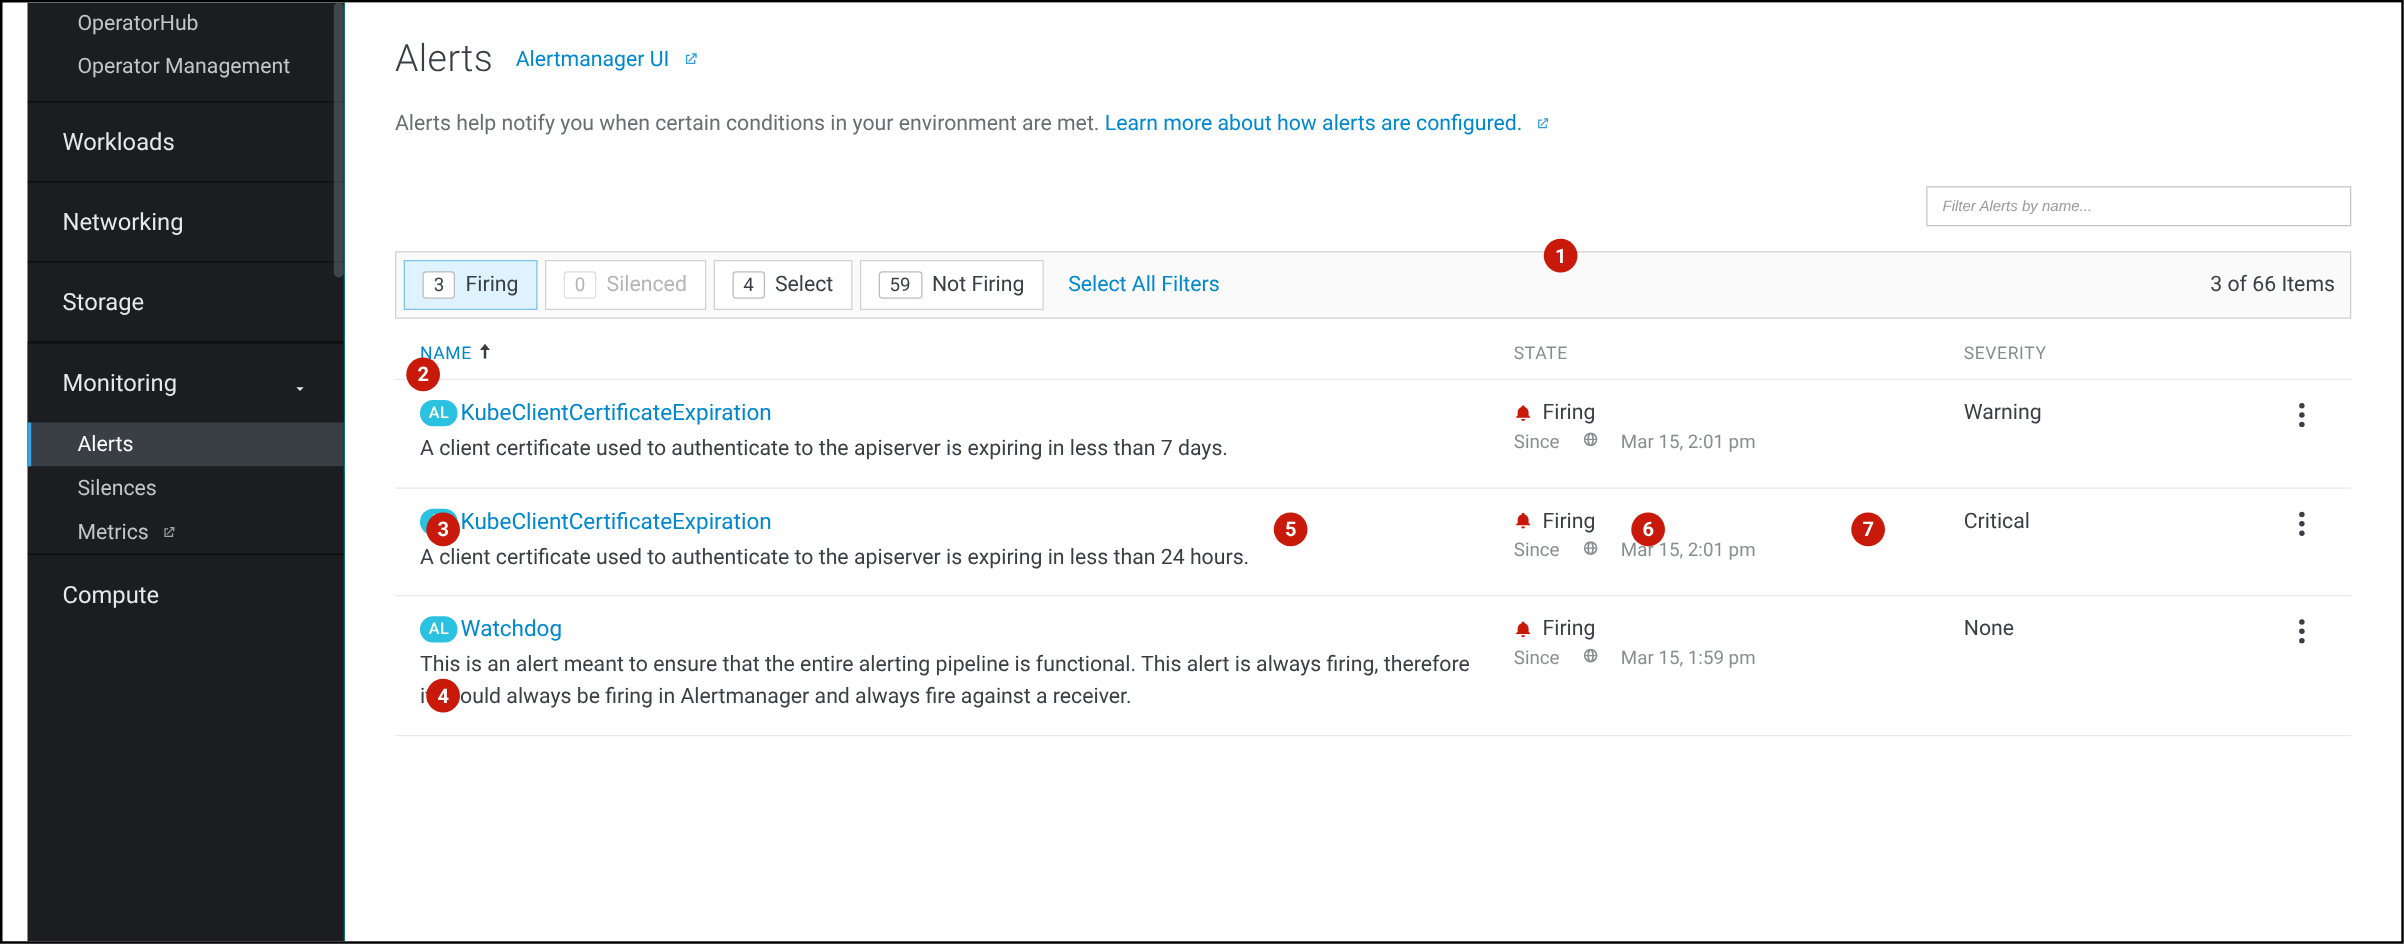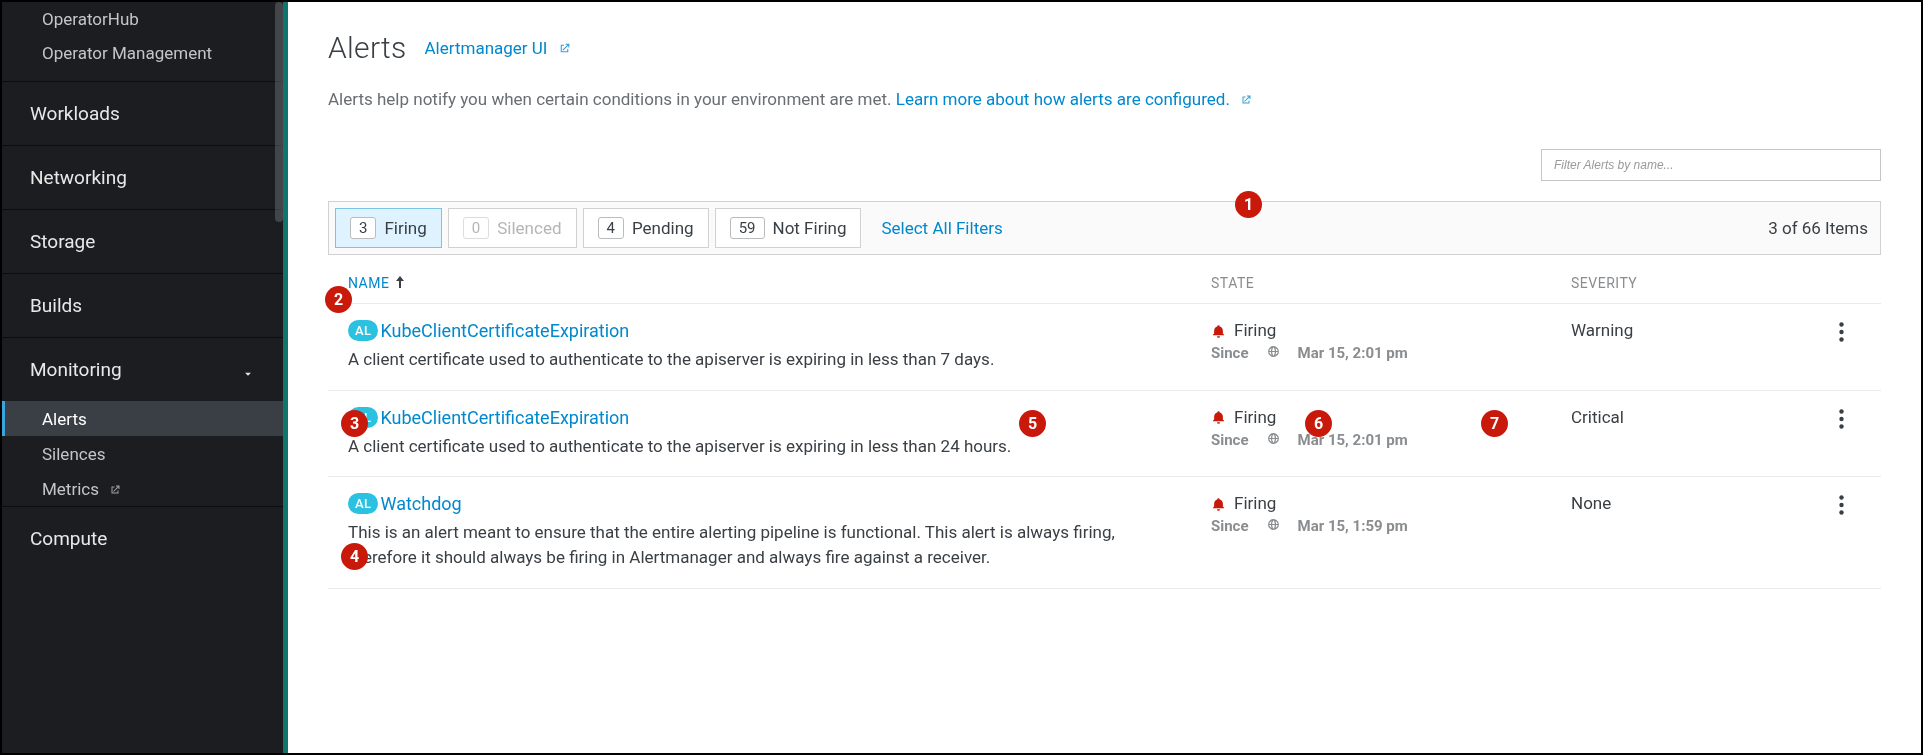--- a/index.html
+++ b/index.html
@@ -10,26 +10,27 @@
     width: 1923px;
     height: 755px;
     overflow: hidden;
     border: 2px solid #000;
     position: relative;
   }
   .app { display: flex; height: 100%; }
 
   
   .sidebar {
-    width: 286px;
+    width: 254px;
     background: #1b1d21;
     color: #d1d1d1;
     flex-shrink: 0;
     overflow-y: auto;
-    border-right: 5px solid #0f766e;
+    border-right: 1px solid #0f766e;
+    margin-left: 20px;
   }
   .sidebar-scroll { position: relative; }
   .sidebar .divider { border-top: 1px solid #0d0d0d; }
   .nav-item {
     padding: 20px 28px;
     font-size: 19px;
     color: #e8e8e8;
     cursor: pointer;
     display: flex;
     align-items: center;
@@ -161,21 +162,21 @@
     padding: 3px 7px;
     font-weight: 500;
     letter-spacing: .4px;
   }
   .alert-link { color: #0088ce; font-size: 18px; text-decoration: none; }
   .alert-desc { color: #393f44; font-size: 17px; line-height: 1.45; }
   .state-cell { display: flex; flex-direction: column; gap: 4px; }
   .state-line { display: flex; align-items: center; gap: 8px; font-size: 17px; color: #393f44; }
   .bell { width: 15px; height: 15px; }
   .bell svg { fill: #c9190b; width: 15px; height: 15px; }
-  .since { color: #8a8d90; font-size: 15px; display: flex; align-items: center; gap: 18px; font-weight: bold; }
+  .since { color: #8a8d90; font-size: 15px; display: flex; align-items: center; gap: 18px; }
   .globe svg { width: 13px; height: 13px; fill: #8a8d90; }
   .severity-cell { font-size: 17px; color: #393f44; }
   .kebab { display: flex; justify-content: center; align-items: flex-start; cursor: pointer; padding-top: 2px; }
   .kebab svg { width: 5px; height: 20px; fill: #393f44; }
 
   
   .ann {
     position: absolute;
     width: 27px; height: 27px;
     background: #c9190b;
@@ -211,23 +212,20 @@
         </div>
       <div class="divider"></div>
       <div class="nav-item">
           <span>Networking</span>
         </div>
       <div class="divider"></div>
       <div class="nav-item">
           <span>Storage</span>
         </div>
       <div class="divider"></div>
-      <div class="nav-item">
-          <span>Builds</span>
-        </div>
       <div class="divider"></div>
 
       <div class="nav-item active-parent">
         <span>Monitoring</span>
         <span class="chevron"><svg viewBox="0 0 24 24">
               <path d="M7 10l5 5 5-5z"></path>
             </svg></span>
       </div>
       <div class="nav-item tiny sub-active">
           <span>Alerts</span>
@@ -280,21 +278,21 @@
         <div class="filter-chip active">
           <span class="count">3</span>
           <span>Firing</span>
         </div>
         <div class="filter-chip disabled">
           <span class="count">0</span>
           <span>Silenced</span>
         </div>
         <div class="filter-chip">
           <span class="count">4</span>
-          <span>Pending</span>
+          <span>Select</span>
         </div>
         <div class="filter-chip">
           <span class="count">59</span>
           <span>Not Firing</span>
         </div>
         <span class="select-all">Select All Filters</span>
       </div>
       <span class="item-count">3 of 66 Items</span>
     </div>
 

